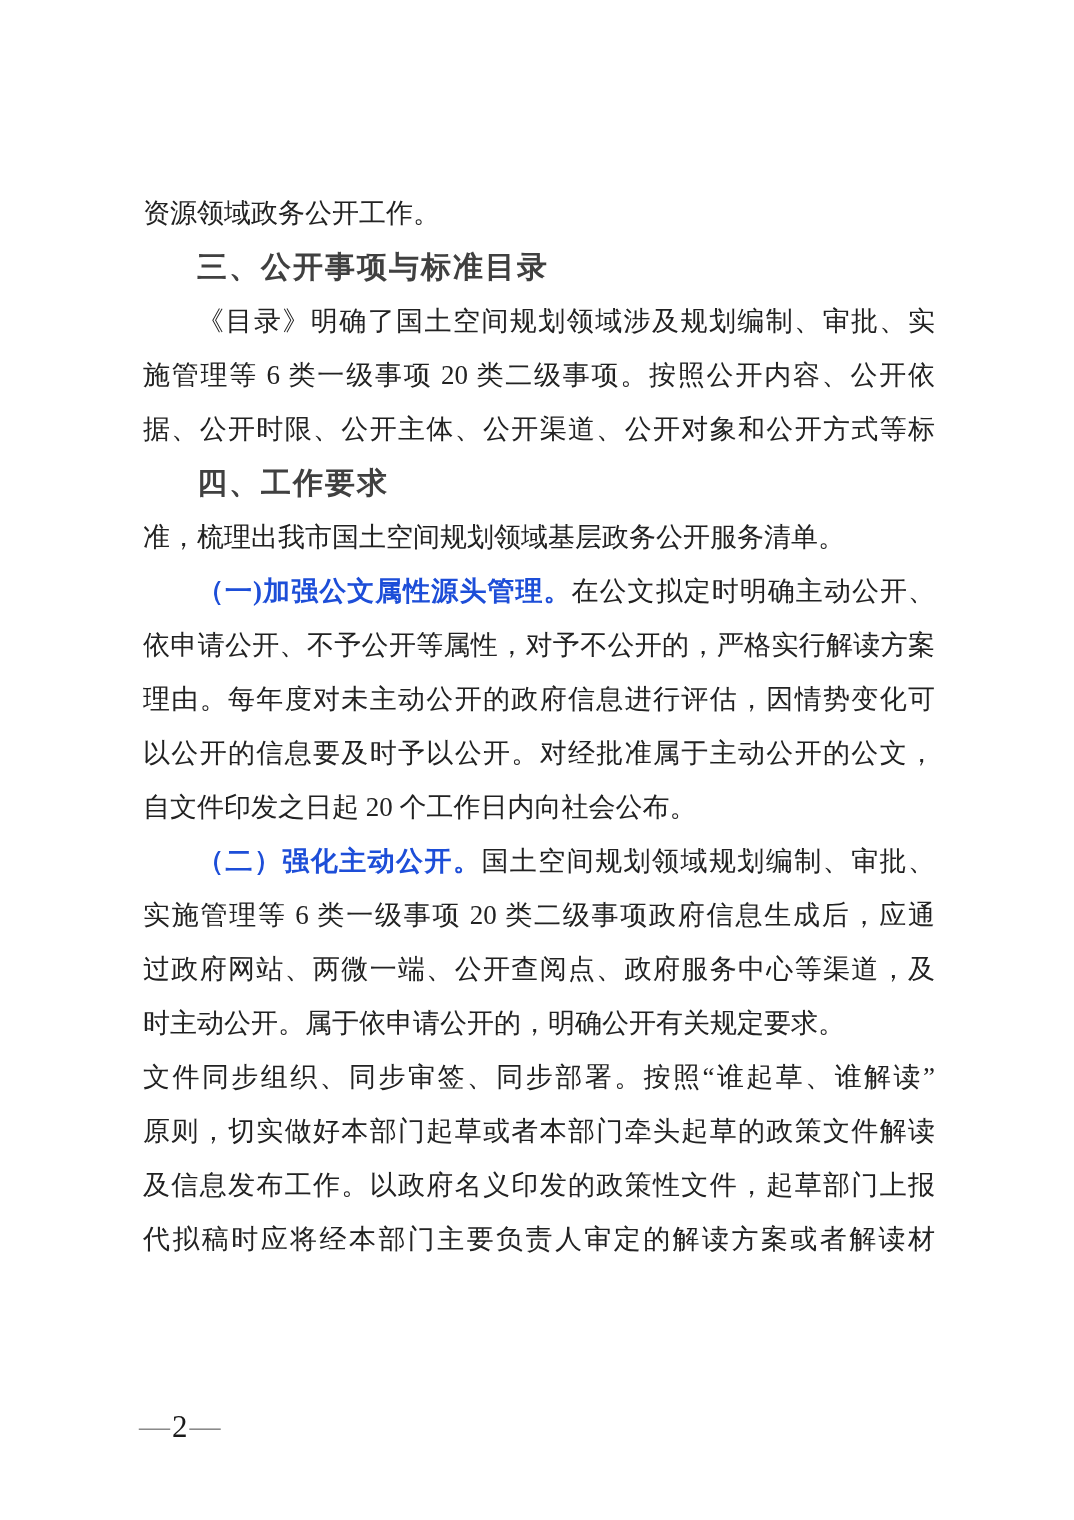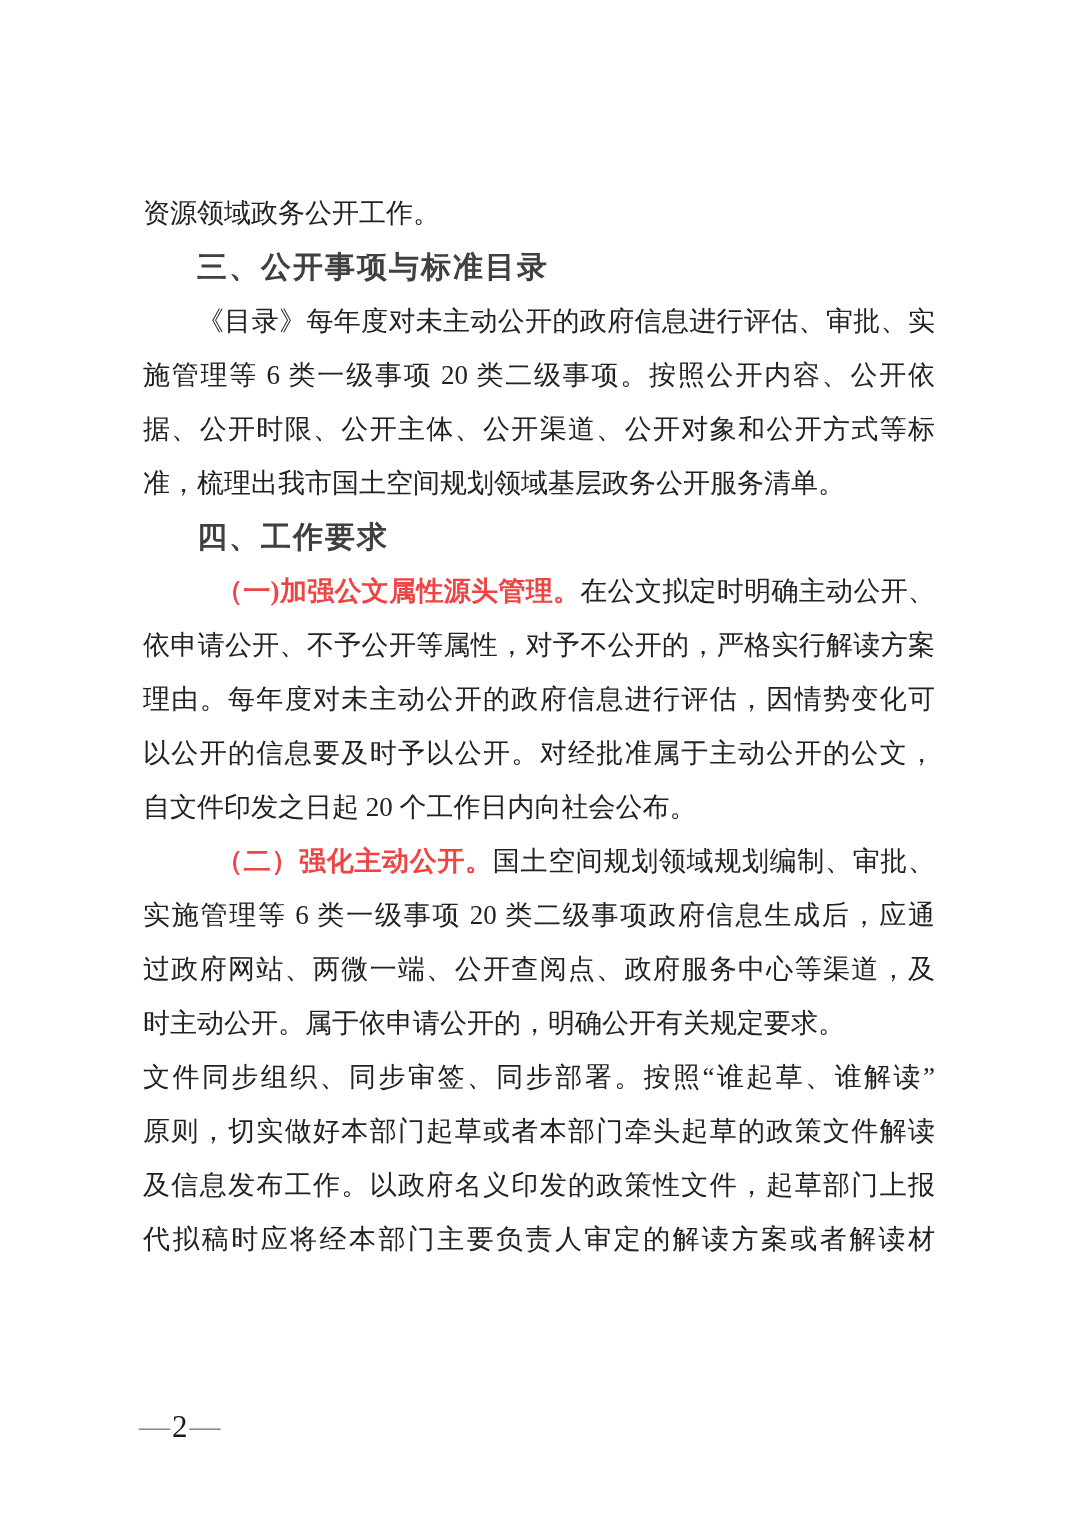--- a/index.html
+++ b/index.html
@@ -38,22 +38,21 @@
   }
   .line.heading {
     font-family: "Liberation Sans", "DejaVu Sans", sans-serif;
     font-weight: 700;
     font-size: 30px;
     letter-spacing: 2px;
     color: #404040;
   }
   .lead {
     font-weight: 700;
-    color: #ef4444;
-    margin-left: 19px;
+    color: #1d4ed8;
   }
   .footer {
     position: absolute;
     left: 139px;
     top: 1400px;
     height: 54px;
     line-height: 54px;
     font-size: 31px;
     color: #1a1a1a;
     letter-spacing: 1px;
@@ -67,25 +66,25 @@
   }
 </style>
 </head>
 <body>
 
 <div class="page">
 
   <div class="content" id="doc-content">
       <div class="line"><span>资源领域政务公开工作。</span></div>
       <div class="line heading indent"><span>三、公开事项与标准目录</span></div>
-      <div class="line indent justify"><span>《目录》每年度对未主动公开的政府信息进行评估、审批、实</span></div>
+      <div class="line indent justify"><span>《目录》明确了国土空间规划领域涉及规划编制、审批、实</span></div>
       <div class="line justify"><span>施管理等 6 类一级事项 20 类二级事项。按照公开内容、公开依</span></div>
       <div class="line justify"><span>据、公开时限、公开主体、公开渠道、公开对象和公开方式等标</span></div>
+      <div class="line heading indent"><span>四、工作要求</span></div>
       <div class="line"><span>准，梳理出我市国土空间规划领域基层政务公开服务清单。</span></div>
-      <div class="line heading indent"><span>四、工作要求</span></div>
       <div class="line indent justify"><span class="lead">（一)加强公文属性源头管理。</span><span>在公文拟定时明确主动公开、</span></div>
       <div class="line justify"><span>依申请公开、不予公开等属性，对予不公开的，严格实行解读方案</span></div>
       <div class="line justify"><span>理由。每年度对未主动公开的政府信息进行评估，因情势变化可</span></div>
       <div class="line justify"><span>以公开的信息要及时予以公开。对经批准属于主动公开的公文，</span></div>
       <div class="line"><span>自文件印发之日起 20 个工作日内向社会公布。</span></div>
       <div class="line indent justify"><span class="lead">（二）强化主动公开。</span><span>国土空间规划领域规划编制、审批、</span></div>
       <div class="line justify"><span>实施管理等 6 类一级事项 20 类二级事项政府信息生成后，应通</span></div>
       <div class="line justify"><span>过政府网站、两微一端、公开查阅点、政府服务中心等渠道，及</span></div>
       <div class="line"><span>时主动公开。属于依申请公开的，明确公开有关规定要求。</span></div>
       <div class="line justify"><span>文件同步组织、同步审签、同步部署。按照“谁起草、谁解读”</span></div>

